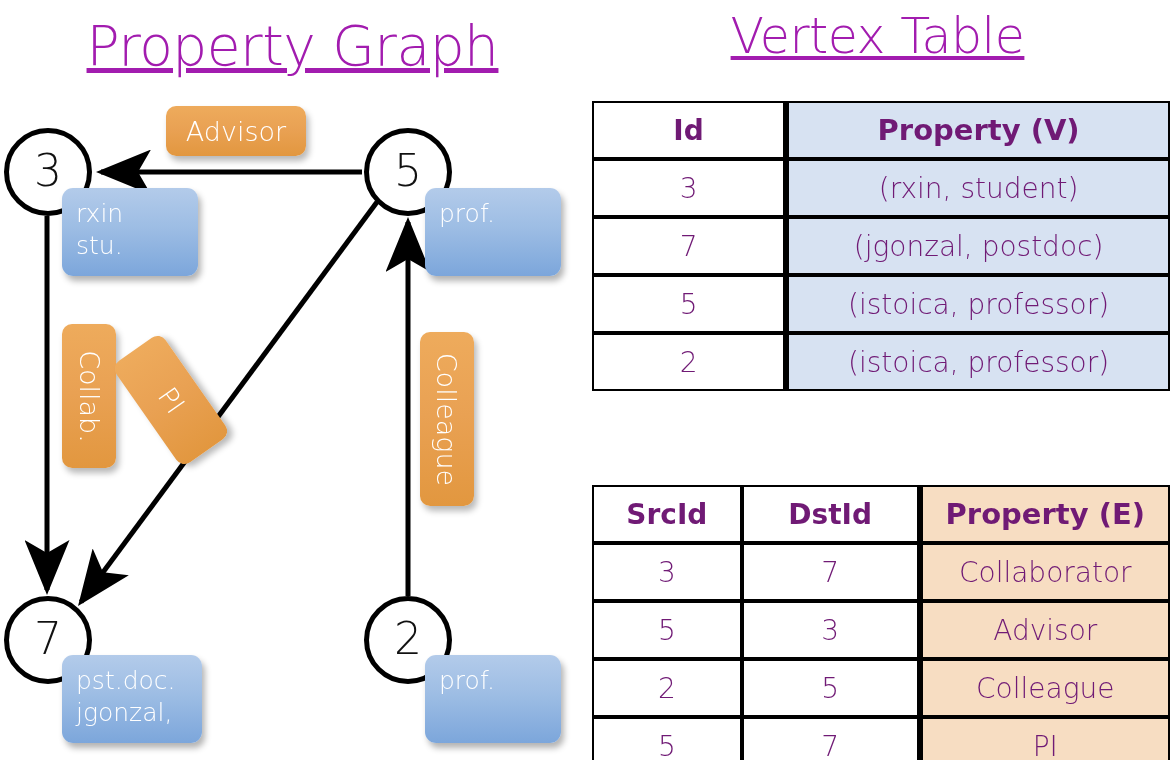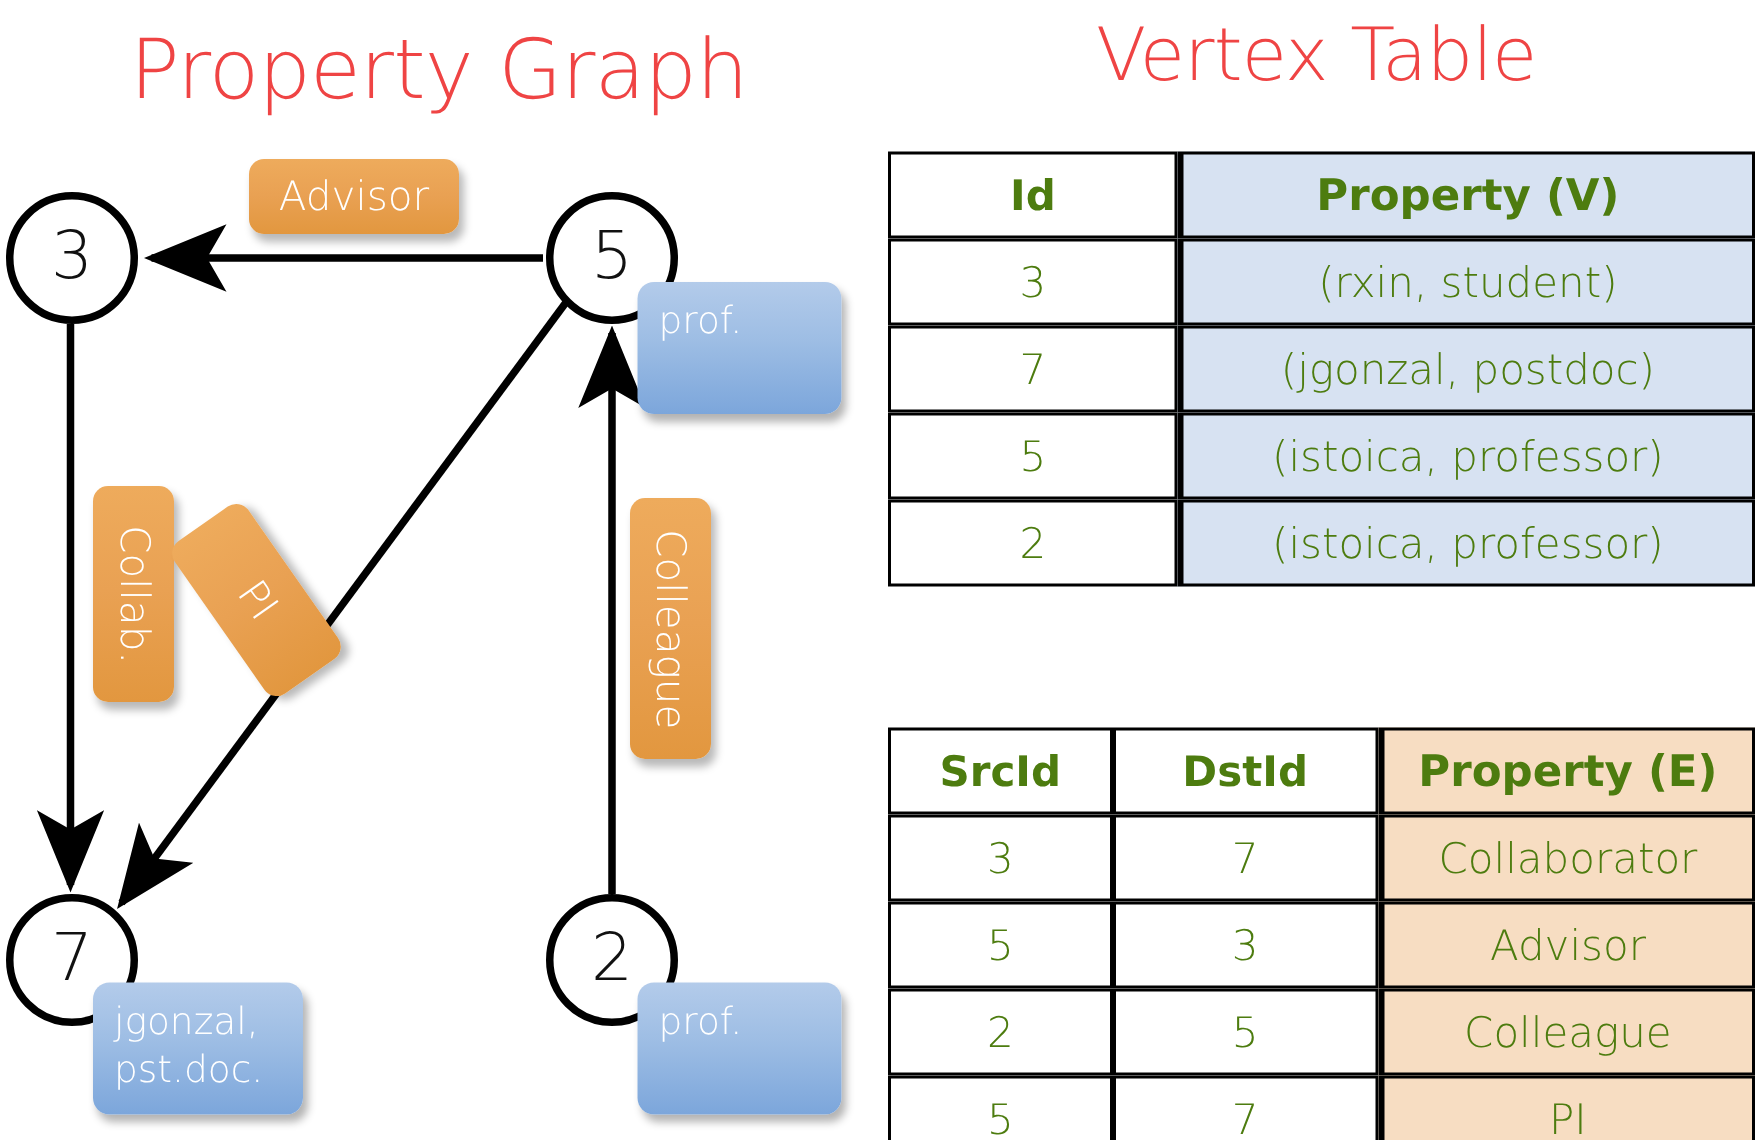--- a/index.html
+++ b/index.html
@@ -10,23 +10,24 @@
     overflow:hidden;
     position:relative;
   }
   .stage{position:absolute;left:0;top:0;width:1170px;height:760px;}
 
   
   .title{
     position:absolute;
     font-family:"DejaVu Sans", sans-serif;
     font-weight:300;
-    color:#ef4444;
+    color:#a21caf;
     white-space:nowrap;
     letter-spacing:-0.5px;
+    text-decoration:underline;
   }
   #title-graph{left:0;top:14px;width:585px;text-align:center;font-size:55px;}
   #title-vertex{left:585px;top:8px;width:585px;text-align:center;font-size:49px;}
   #title-edge{left:585px;top:400px;width:585px;text-align:center;font-size:49px;}
 
   
   #graph-panel{position:absolute;left:0;top:0;width:585px;height:760px;}
   #edge-svg{position:absolute;left:0;top:0;width:585px;height:760px;}
 
   .node{
@@ -104,21 +105,21 @@
   table{
     position:absolute;
     border-collapse:separate;
     border-spacing:0;
     font-family:"DejaVu Sans", sans-serif;
     font-weight:300;
   }
   table td,table th{
     border:2px solid #000;
     text-align:center;
-    color:#4d7c0f;
+    color:#701a75;
     font-weight:300;
     padding:0;
   }
   table th{font-weight:bold;}
 
   #vertex-table{left:592px;top:101px;}
   #vertex-table .c-id{width:190px;height:54px;font-size:28px;background:#ffffff;}
   #vertex-table .c-prop{width:380px;height:54px;font-size:28px;background:#d7e2f2;border-left-width:4px;}
   #vertex-table th.c-id{font-size:28px;}
   #vertex-table th.c-prop{font-size:29px;}
@@ -160,26 +161,30 @@
     <div class="node" id="node-5">
       <span>5</span>
     </div>
     <div class="node" id="node-7">
       <span>7</span>
     </div>
     <div class="node" id="node-2">
       <span>2</span>
     </div>
 
+    <div class="prop-box" id="prop-rxin">
+      <div>rxin</div>
+      <div>stu.</div>
+    </div>
     <div class="prop-box" id="prop-franklin">
       <div>prof.</div>
     </div>
     <div class="prop-box" id="prop-jgonzal">
+      <div>pst.doc.</div>
       <div>jgonzal,</div>
-      <div>pst.doc.</div>
     </div>
     <div class="prop-box" id="prop-istoica">
       <div>prof.</div>
     </div>
 
     <div class="edge-label" id="label-advisor">
       <span>Advisor</span>
     </div>
     <div class="edge-label" id="label-collab">
       <span>Collab.</span>

